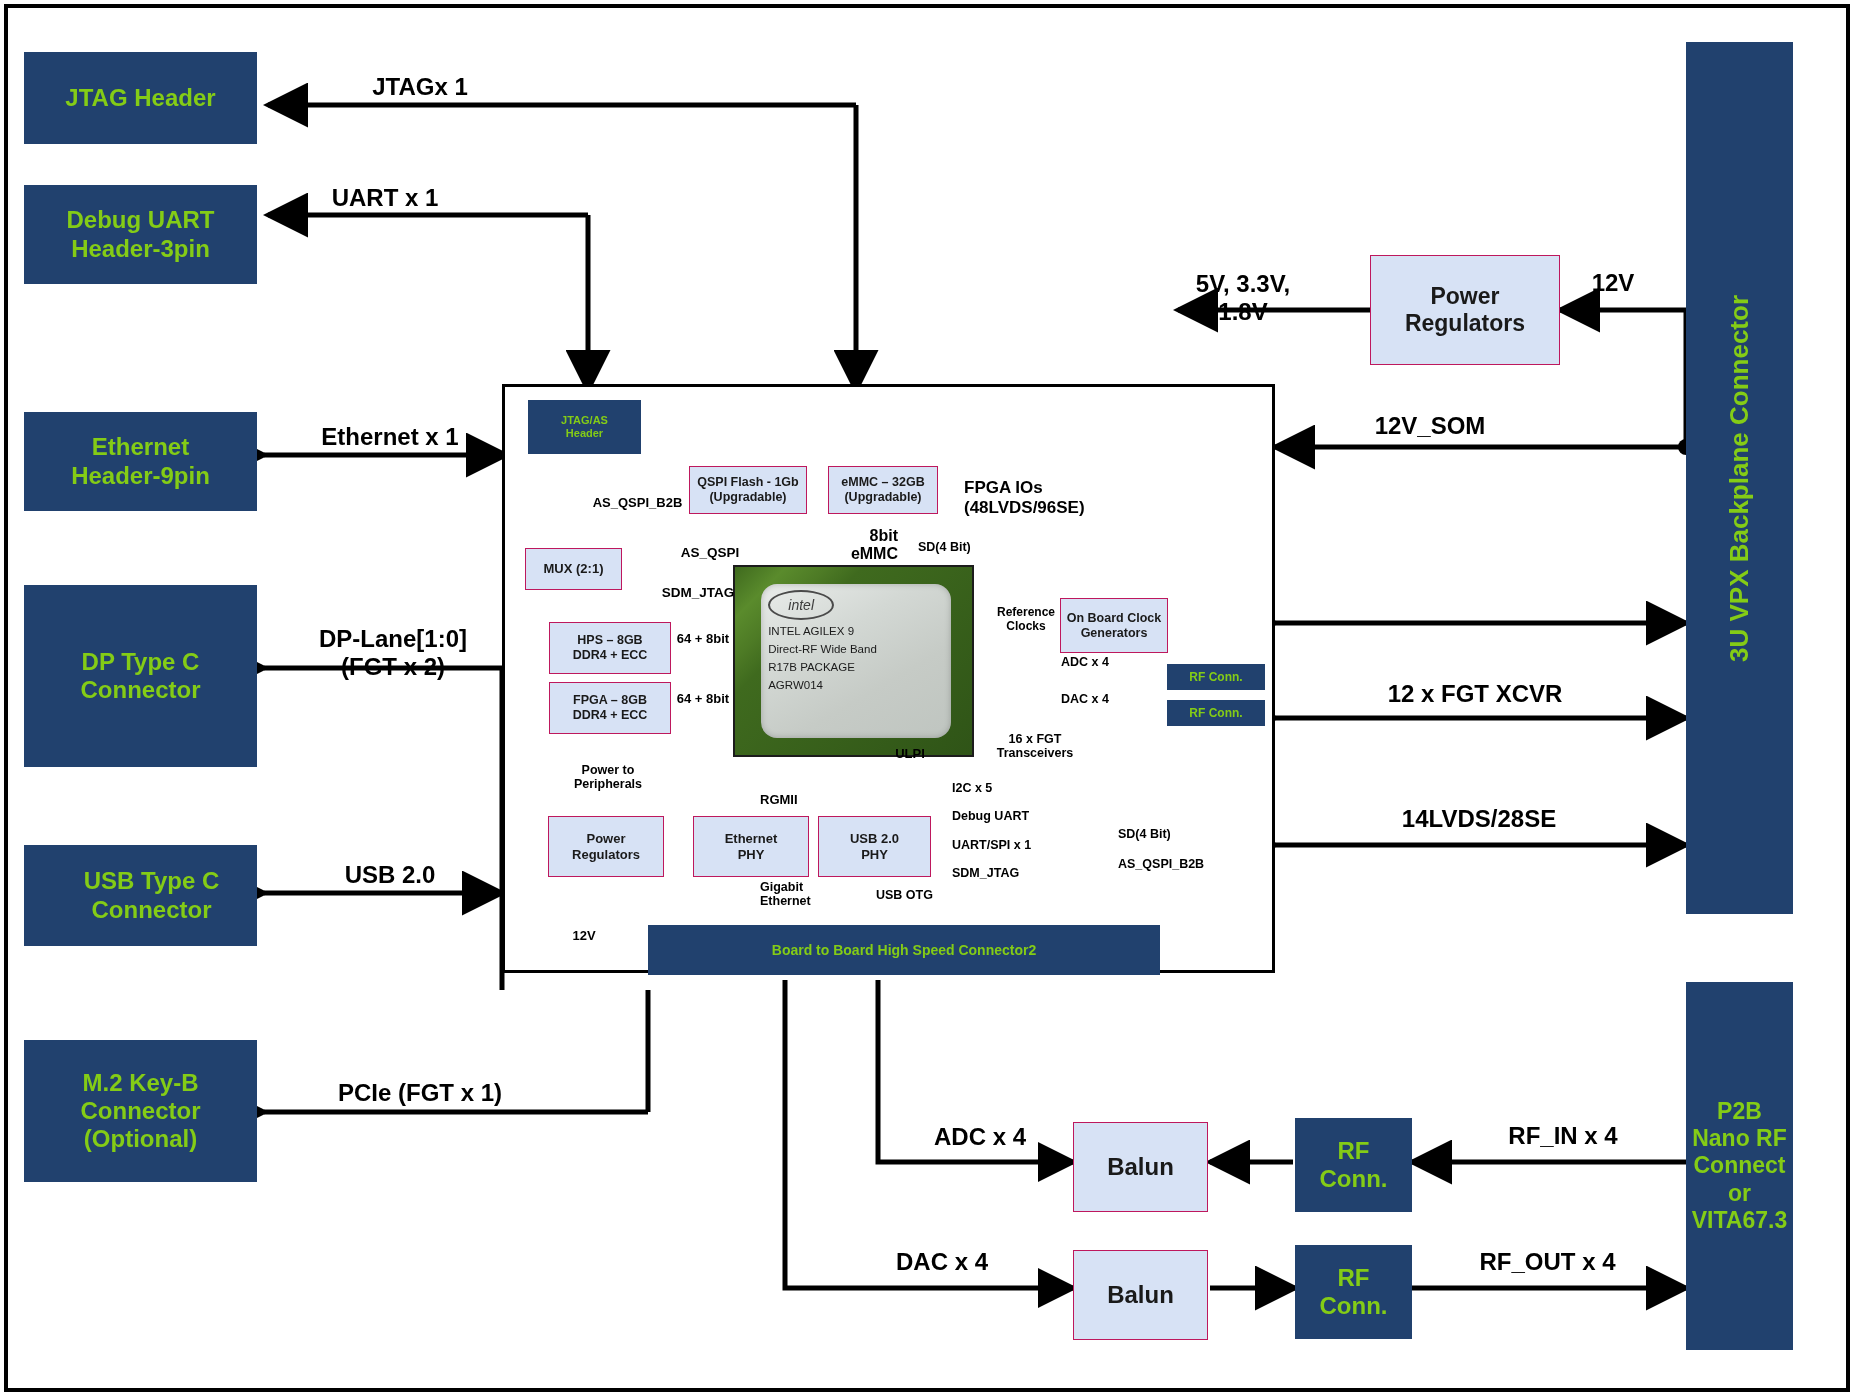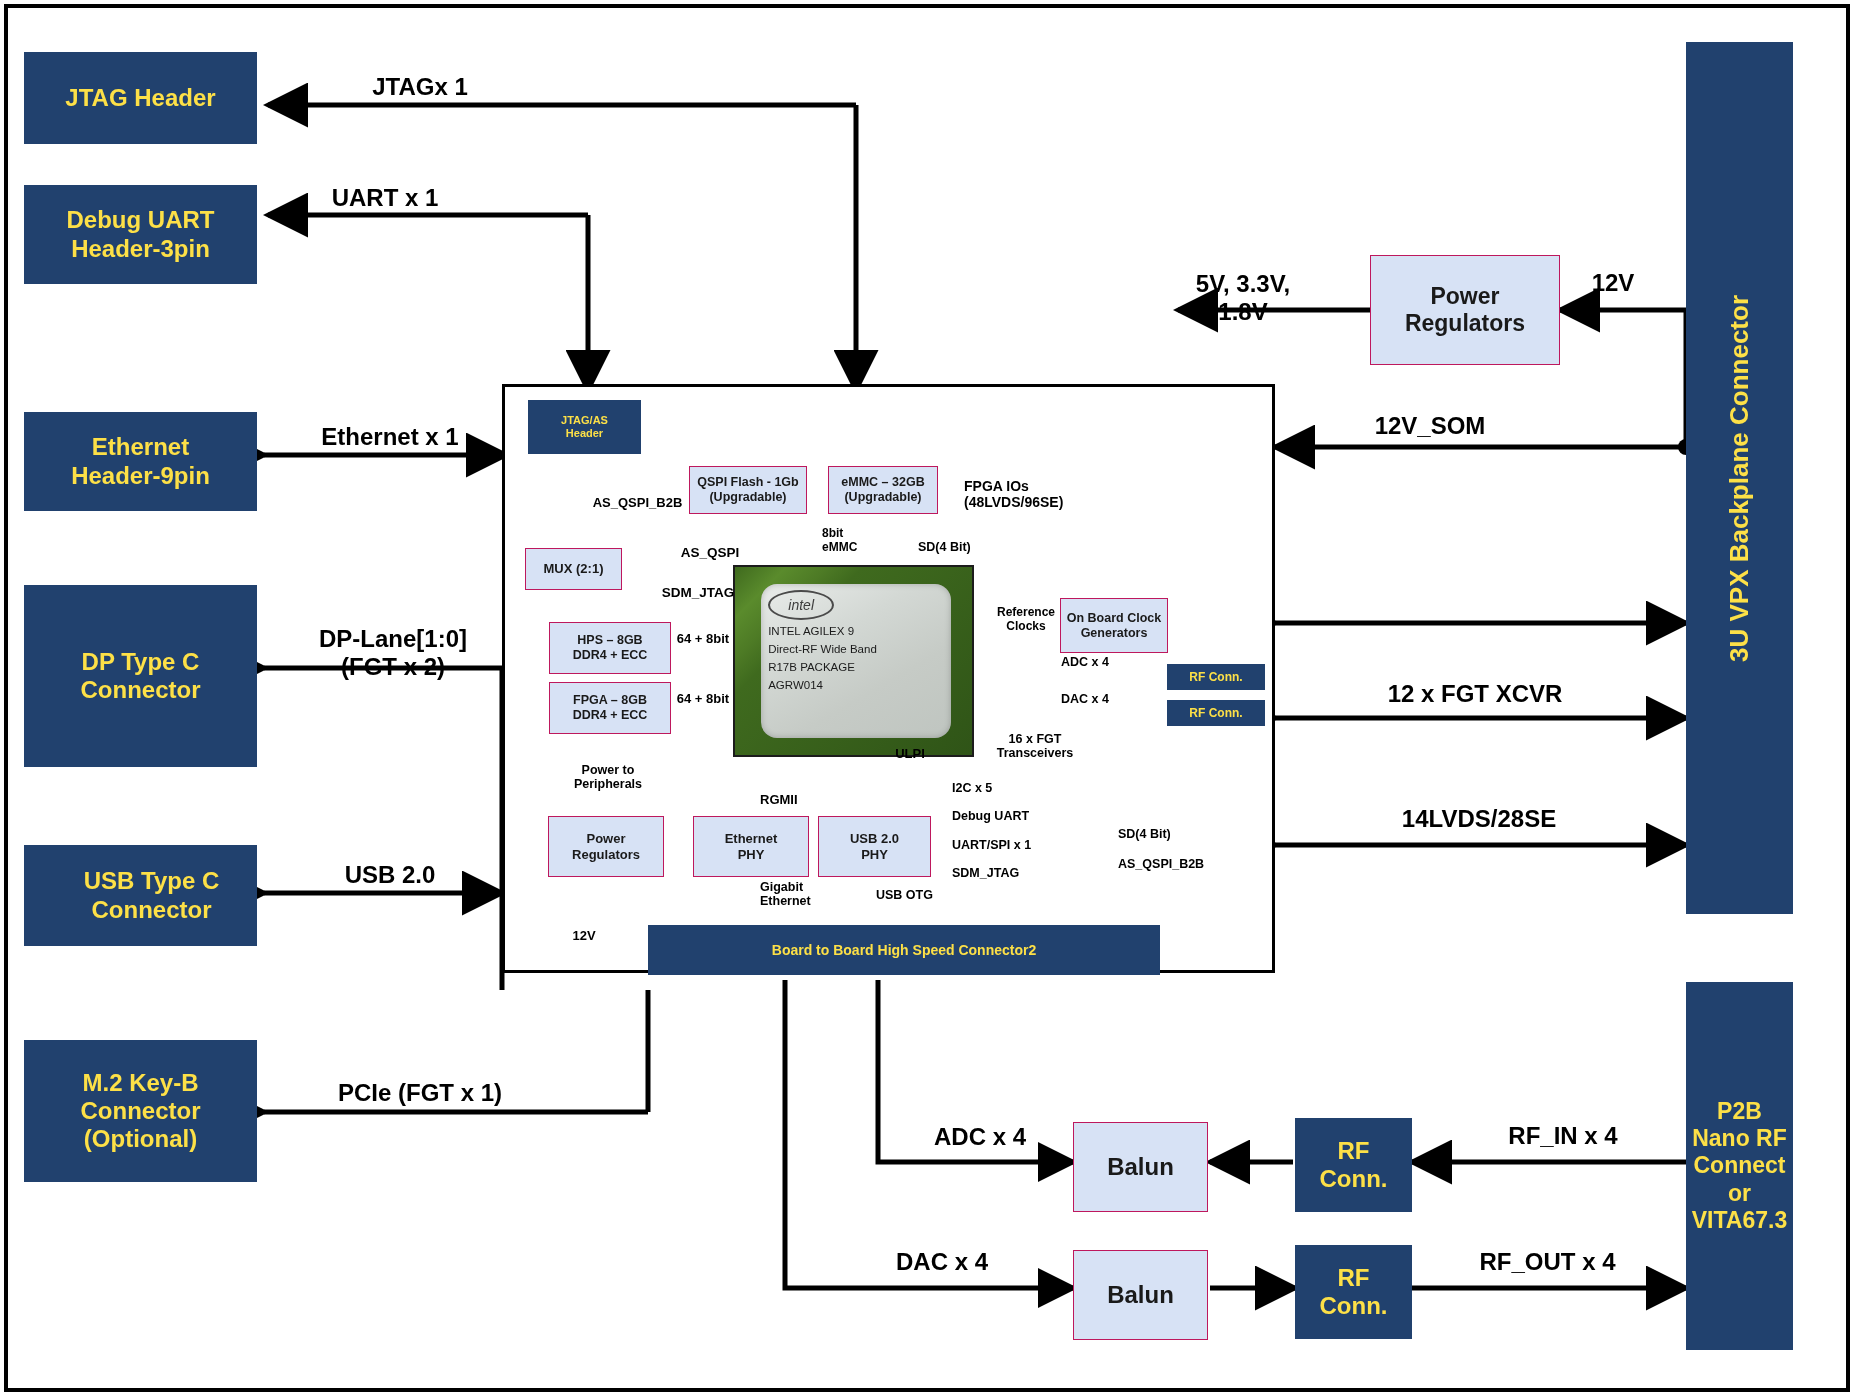--- a/index.html
+++ b/index.html
@@ -1,20 +1,20 @@
 <!DOCTYPE html>
 <html><head>
 <meta charset="utf-8">
 <style>
   html,body{margin:0;padding:0;background:#ffffff;}
   body{font-family:"Liberation Sans", sans-serif;}
   #canvas{position:relative;width:1854px;height:1396px;background:#fff;overflow:hidden;}
   .blk{position:absolute;display:flex;align-items:center;justify-content:center;
        text-align:center;box-sizing:border-box;line-height:1.18;}
-  .dark{background:#21416e;color:#fde047;font-weight:bold;}
+  .dark{background:#21416e;color:#84cc16;font-weight:bold;}
   .light{background:#d7e2f5;color:#1a1a1a;border:1px solid #be185d;font-weight:bold;}
   .lbl{position:absolute;color:#000;font-weight:bold;text-align:center;line-height:1.15;
        white-space:pre-line;}
   .outerbox{position:absolute;border:3px solid #000;background:#fff;box-sizing:border-box;}
   .frame{position:absolute;border:4px solid #000;box-sizing:border-box;left:4px;top:4px;
          width:1846px;height:1388px;pointer-events:none;}
   svg.wires{position:absolute;left:0;top:0;width:1854px;height:1396px;overflow:visible;}
   .chip{position:absolute;box-sizing:border-box;
         background:linear-gradient(135deg,#3f6a1e 0%,#5a8b2c 12%,#4d7a25 22%,#3f6a1e 30%,#2f5417 100%);
         border:2px solid #1c1c1c;}
@@ -232,23 +232,23 @@
     </div>
     <div class="chiptext">INTEL AGILEX 9
 Direct-RF Wide Band
 R17B PACKAGE
 AGRW014</div>
   </div>
 
   <div class="lbl" style="left:575px;top:496px;width:125px;font-size:13px;">AS_QSPI_B2B</div>
   <div class="lbl" style="left:665px;top:545px;width:90px;font-size:13.5px;">AS_QSPI</div>
   <div class="lbl" style="left:648px;top:585px;width:100px;font-size:13.5px;">SDM_JTAG</div>
-  <div class="lbl" style="left:964px;top:478px;width:120px;font-size:14px;text-align:left;">FPGA IOs
+  <div class="lbl" style="left:964px;top:478px;width:120px;font-size:17px;text-align:left;">FPGA IOs
 (48LVDS/96SE)</div>
-  <div class="lbl" style="left:822px;top:527px;width:76px;font-size:12px;text-align:left;">8bit
+  <div class="lbl" style="left:822px;top:527px;width:76px;font-size:16px;text-align:right;">8bit
 eMMC</div>
   <div class="lbl" style="left:918px;top:540px;width:84px;font-size:12.5px;text-align:left;">SD(4 Bit)</div>
   <div class="lbl" style="left:663px;top:632px;width:80px;font-size:13px;">64 + 8bit</div>
   <div class="lbl" style="left:663px;top:692px;width:80px;font-size:13px;">64 + 8bit</div>
   <div class="lbl" style="left:986px;top:606px;width:80px;font-size:12px;">Reference
 Clocks</div>
   <div class="lbl" style="left:1040px;top:655px;width:90px;font-size:12.5px;">ADC x 4</div>
   <div class="lbl" style="left:1040px;top:692px;width:90px;font-size:12.5px;">DAC x 4</div>
   <div class="lbl" style="left:984px;top:732px;width:102px;font-size:12.5px;">16 x FGT
 Transceivers</div>

